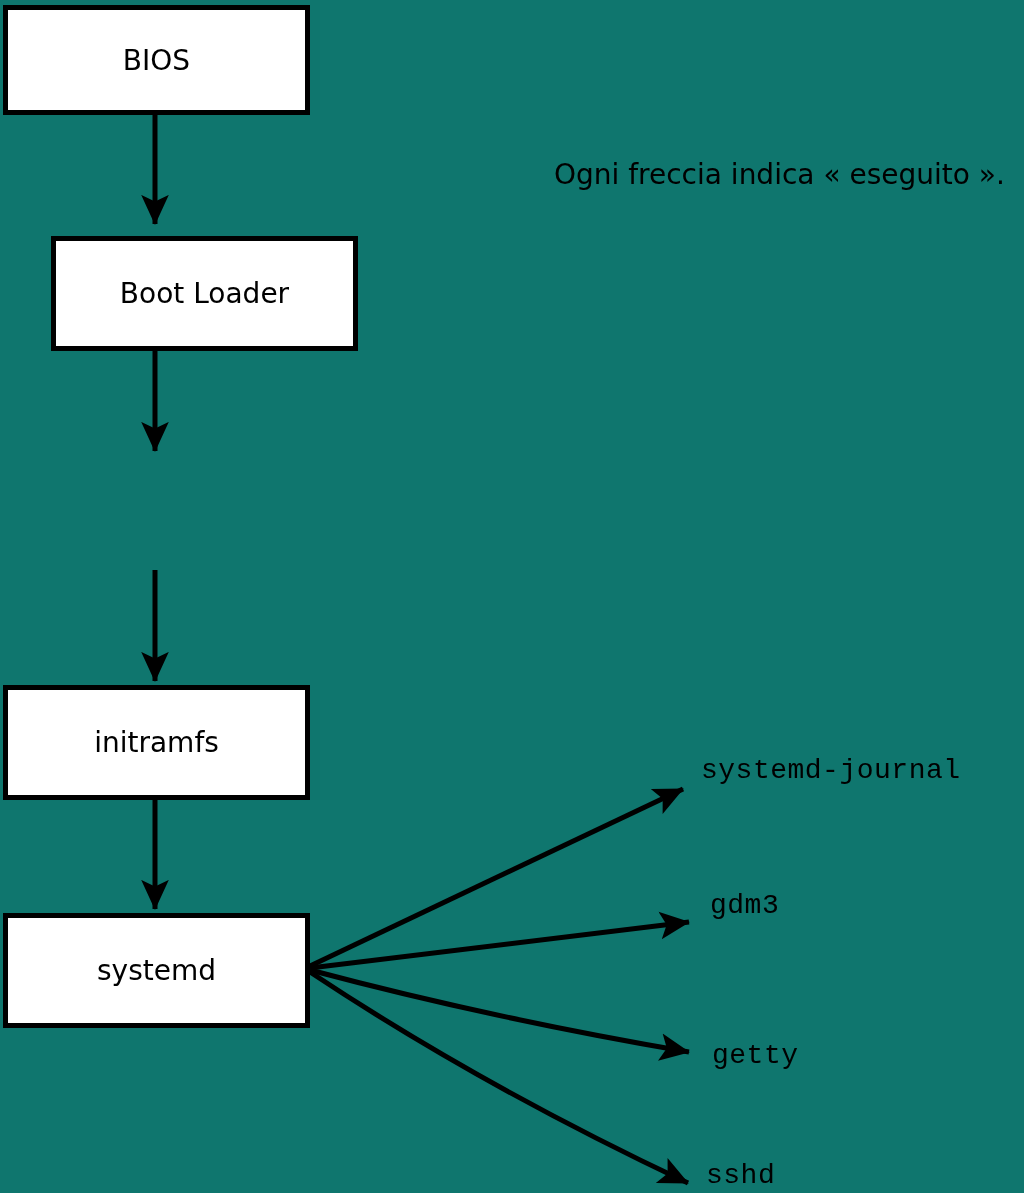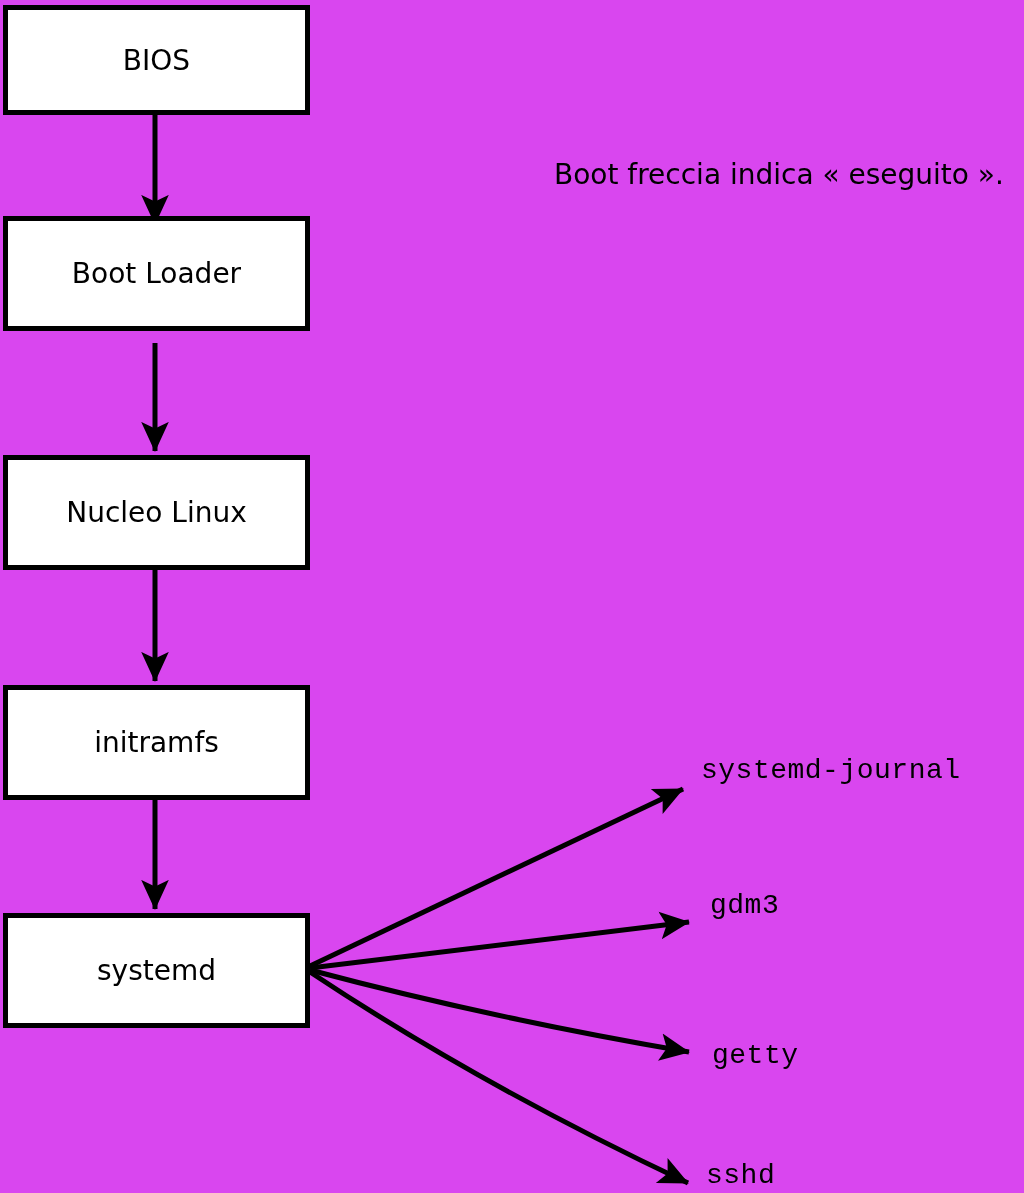--- a/index.html
+++ b/index.html
@@ -4,21 +4,21 @@
 <style>
   html, body {
     margin: 0;
     padding: 0;
     background: #ffffff;
   }
   .canvas {
     position: relative;
     width: 1024px;
     height: 1193px;
-    background: #d946ef;
+    background: #0f766e;
     overflow: hidden;
     font-family: "DejaVu Sans", "Liberation Sans", sans-serif;
   }
   .arrow-layer {
     position: absolute;
     left: 0;
     top: 0;
     width: 1024px;
     height: 1193px;
   }
@@ -31,21 +31,21 @@
     border: 5px solid #000000;
     background: #ffffff;
     display: flex;
     align-items: center;
     justify-content: center;
     font-size: 28px;
     color: #000000;
     white-space: nowrap;
   }
   #box-bios      { top: 5px;   height: 110px; }
-  #box-boot      { top: 216px; }
+  #box-boot      { top: 236px; margin-left: 48px; }
   #box-kernel    { top: 455px; }
   #box-initramfs { top: 685px; }
   #box-systemd   { top: 913px; text-align: center; }
 
   .caption {
     position: absolute;
     left: 554px;
     top: 158px;
     font-size: 28px;
     color: #000000;
@@ -85,27 +85,26 @@
     <path d="M310,966 L683,789" stroke="#000000" stroke-width="5" fill="none" marker-end="url(#ah)"></path>
     <path d="M310,968 L689,922" stroke="#000000" stroke-width="5" fill="none" marker-end="url(#ah)"></path>
     <path d="M310,970 Q490,1018 689,1052" stroke="#000000" stroke-width="5" fill="none" marker-end="url(#ah)"></path>
     <path d="M310,972 Q480,1085 688,1183" stroke="#000000" stroke-width="5" fill="none" marker-end="url(#ah)"></path>
   </svg>
 
   <div class="node-box" id="box-bios">BIOS</div>
 
   <div class="node-box" id="box-boot">Boot Loader</div>
 
-  <div class="node-box" id="box-kernel">Nucleo Linux</div>
 
   <div class="node-box" id="box-initramfs">initramfs</div>
 
   <div class="node-box" id="box-systemd">systemd</div>
 
-  <div class="caption">Boot freccia indica « eseguito ».</div>
+  <div class="caption">Ogni freccia indica « eseguito ».</div>
 
   <div class="svc-label" id="svc-journal">systemd-journal</div>
 
   <div class="svc-label" id="svc-gdm3">gdm3</div>
 
   <div class="svc-label" id="svc-getty">getty</div>
 
   <div class="svc-label" id="svc-sshd">sshd</div>
 
 </div>

